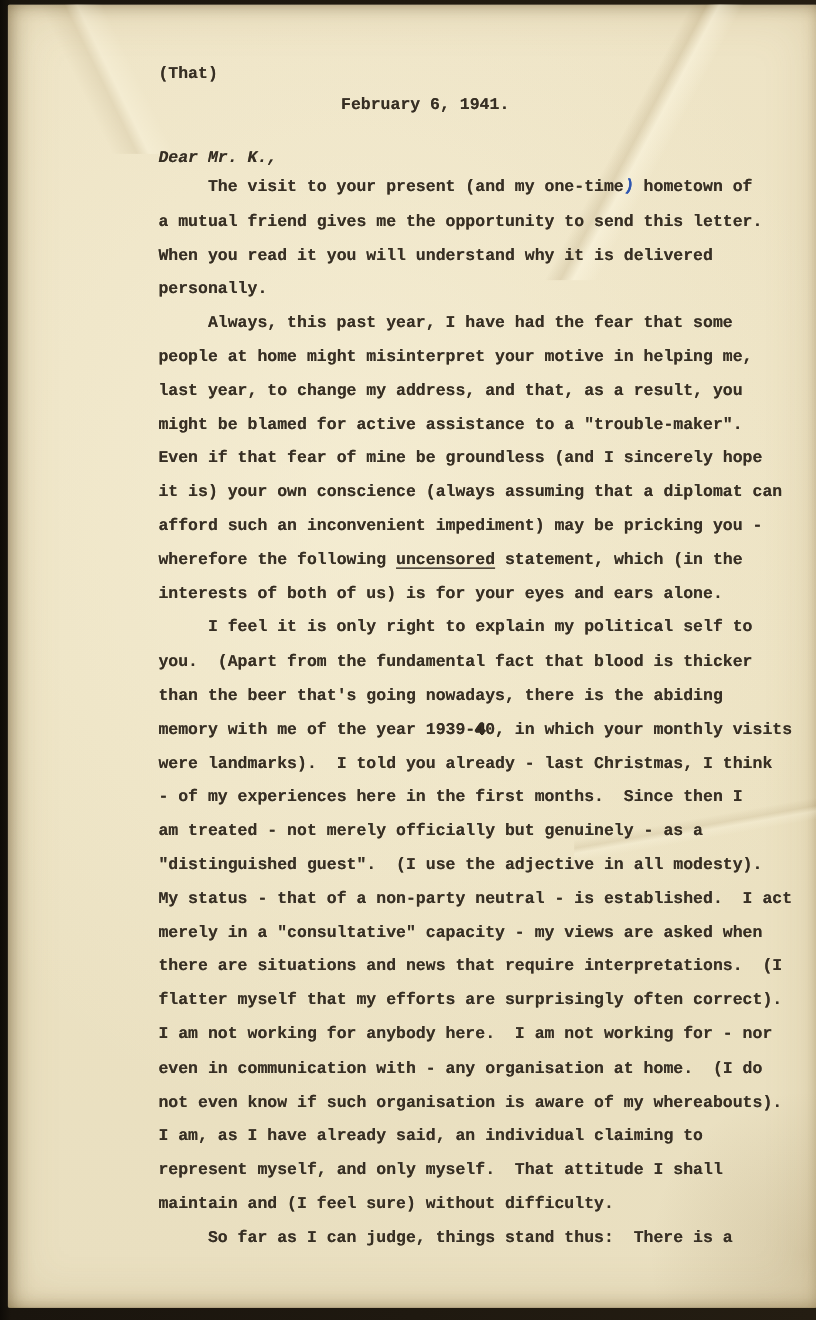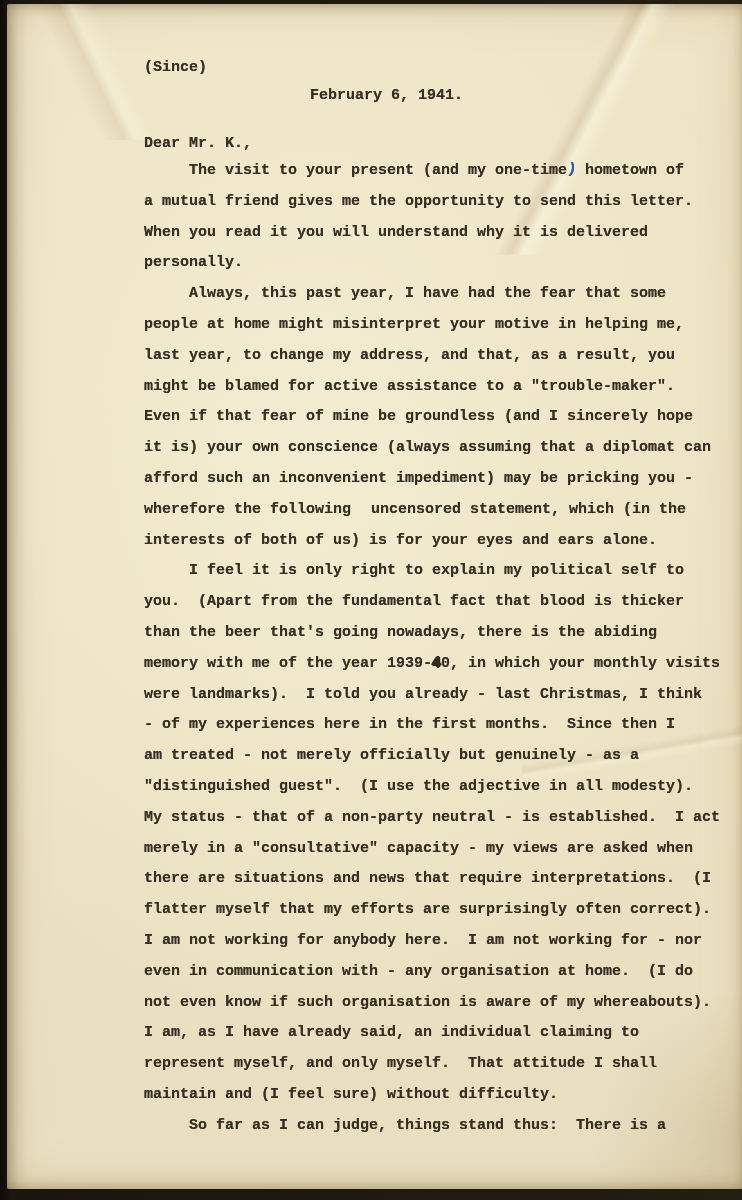--- a/index.html
+++ b/index.html
@@ -39,25 +39,25 @@
     position: absolute;
     color: #372f24;
     font-weight: 700;
     font-size: 15px;
     line-height: 20px;
     white-space: pre;
     text-shadow: 0 0 0.6px rgba(55,47,36,0.75);
   }
   #copy-label     { left: 137px; top: 54px;  }
   #date-line      { left: 303px; top: 82px;  }
-  #salutation     { left: 137px; top: 130px; }
+  #salutation     { left: 137px; top: 130px; font-style: italic; }
   #letter-body    { left: 137px; top: 152px; line-height: 30.8px; }
   .line  { white-space: pre; }
   .line.first { padding-left: 45px; }
-  .u   { text-underline-offset: 3px; margin-left: 11px; }
+  .u   { text-decoration: underline; text-underline-offset: 3px; }
   .ink {
     color: #2e56b0;
     display: inline-block;
     transform: rotate(10deg) translateY(-1px);
     font-weight: 700;
     text-shadow: 0 0 0.5px rgba(46,86,176,0.9);
   }
   .ovr {
     text-shadow:
       0 0 1px #2b241a, 1px 0 0 #2b241a, -1px 0 0 #2b241a,
@@ -65,20 +65,20 @@
   }
 </style>
 </head>
 <body>
 
 <div class="scan-bg"></div>
 
 <div class="paper">
   <div class="creases"></div>
 
-  <div class="typed" id="copy-label">(Since)</div>
+  <div class="typed" id="copy-label">(That)</div>
 
   <div class="typed" id="date-line">February 6, 1941.</div>
 
   <div class="typed" id="salutation">Dear Mr. K.,</div>
 
   <div class="typed" id="letter-body"><div class="line first">The visit to your present (and my one-time<span class="ink">)</span> hometown of</div><div class="line">a mutual friend gives me the opportunity to send this letter.</div><div class="line">When you read it you will understand why it is delivered</div><div class="line">personally.</div><div class="line first">Always, this past year, I have had the fear that some</div><div class="line">people at home might misinterpret your motive in helping me,</div><div class="line">last year, to change my address, and that, as a result, you</div><div class="line">might be blamed for active assistance to a "trouble-maker".</div><div class="line">Even if that fear of mine be groundless (and I sincerely hope</div><div class="line">it is) your own conscience (always assuming that a diplomat can</div><div class="line">afford such an inconvenient impediment) may be pricking you -</div><div class="line">wherefore the following <span class="u">uncensored</span> statement, which (in the</div><div class="line">interests of both of us) is for your eyes and ears alone.</div><div class="line first">I feel it is only right to explain my political self to</div><div class="line">you.  (Apart from the fundamental fact that blood is thicker</div><div class="line">than the beer that's going nowadays, there is the abiding</div><div class="line">memory with me of the year 1939-<span class="ovr">4</span>0, in which your monthly visits</div><div class="line">were landmarks).  I told you already - last Christmas, I think</div><div class="line">- of my experiences here in the first months.  Since then I</div><div class="line">am treated - not merely officially but genuinely - as a</div><div class="line">"distinguished guest".  (I use the adjective in all modesty).</div><div class="line">My status - that of a non-party neutral - is established.  I act</div><div class="line">merely in a "consultative" capacity - my views are asked when</div><div class="line">there are situations and news that require interpretations.  (I</div><div class="line">flatter myself that my efforts are surprisingly often correct).</div><div class="line">I am not working for anybody here.  I am not working for - nor</div><div class="line">even in communication with - any organisation at home.  (I do</div><div class="line">not even know if such organisation is aware of my whereabouts).</div><div class="line">I am, as I have already said, an individual claiming to</div><div class="line">represent myself, and only myself.  That attitude I shall</div><div class="line">maintain and (I feel sure) without difficulty.</div><div class="line first">So far as I can judge, things stand thus:  There is a</div></div>
 </div>
 
 </body></html>

